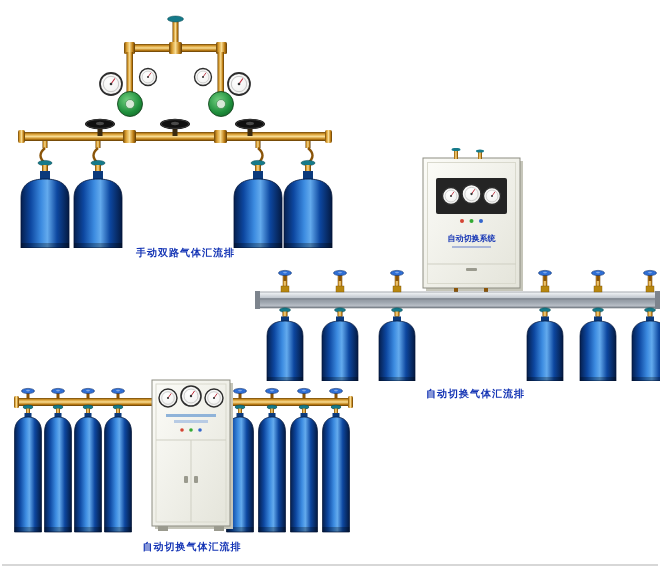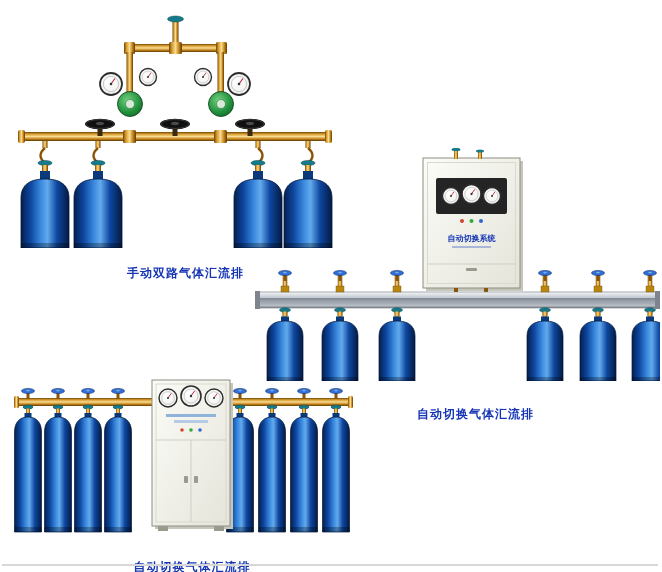--- a/index.html
+++ b/index.html
@@ -5,24 +5,23 @@
   html,body { margin:0; padding:0; background:#ffffff; }
   .stage {
     position:relative; width:662px; height:572px; background:#ffffff;
     overflow:hidden; font-family:"DejaVu Sans", sans-serif;
   }
   .art { position:absolute; display:block; }
   .art1 { left:10px;  top:8px;   }
   .art2 { left:255px; top:148px; }
   .art3 { left:12px;  top:376px; }
   .caption {
-    position:absolute; color:#1535b5; font-weight:bold; font-size:12px;
+    position:absolute; color:#1535b5; font-weight:bold; font-size:10px;
     text-align:center; letter-spacing:1px; line-height:1.1;
     font-family:"DejaVu Sans", sans-serif;
-    margin-top:20px;
   }
   .caption1 { left:103px; top:247px; width:165px; }
   .caption2 { left:398px; top:388px; width:155px; }
   .caption3 { left:112px; top:541px; width:160px; }
   .bottom-rule {
     position:absolute; left:2px; top:564px; width:656px; height:2px;
     background:#d7d7d7;
   }
 </style>
 </head>

